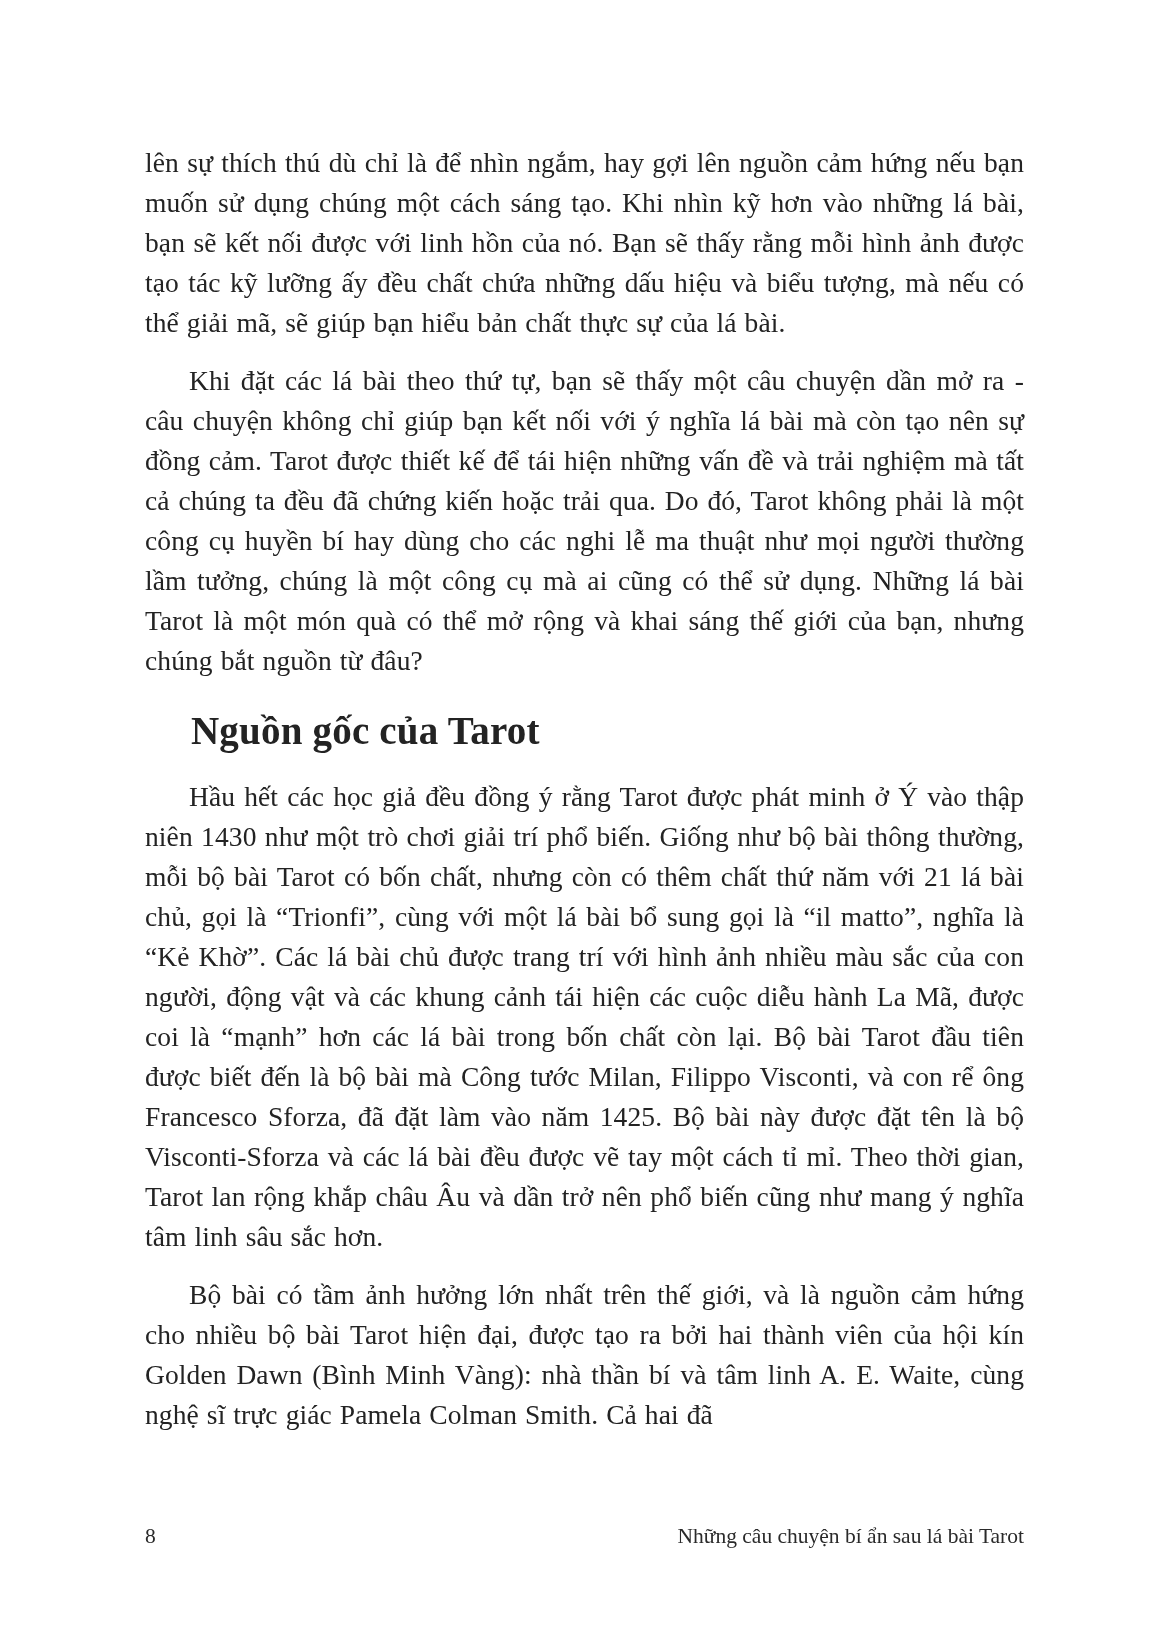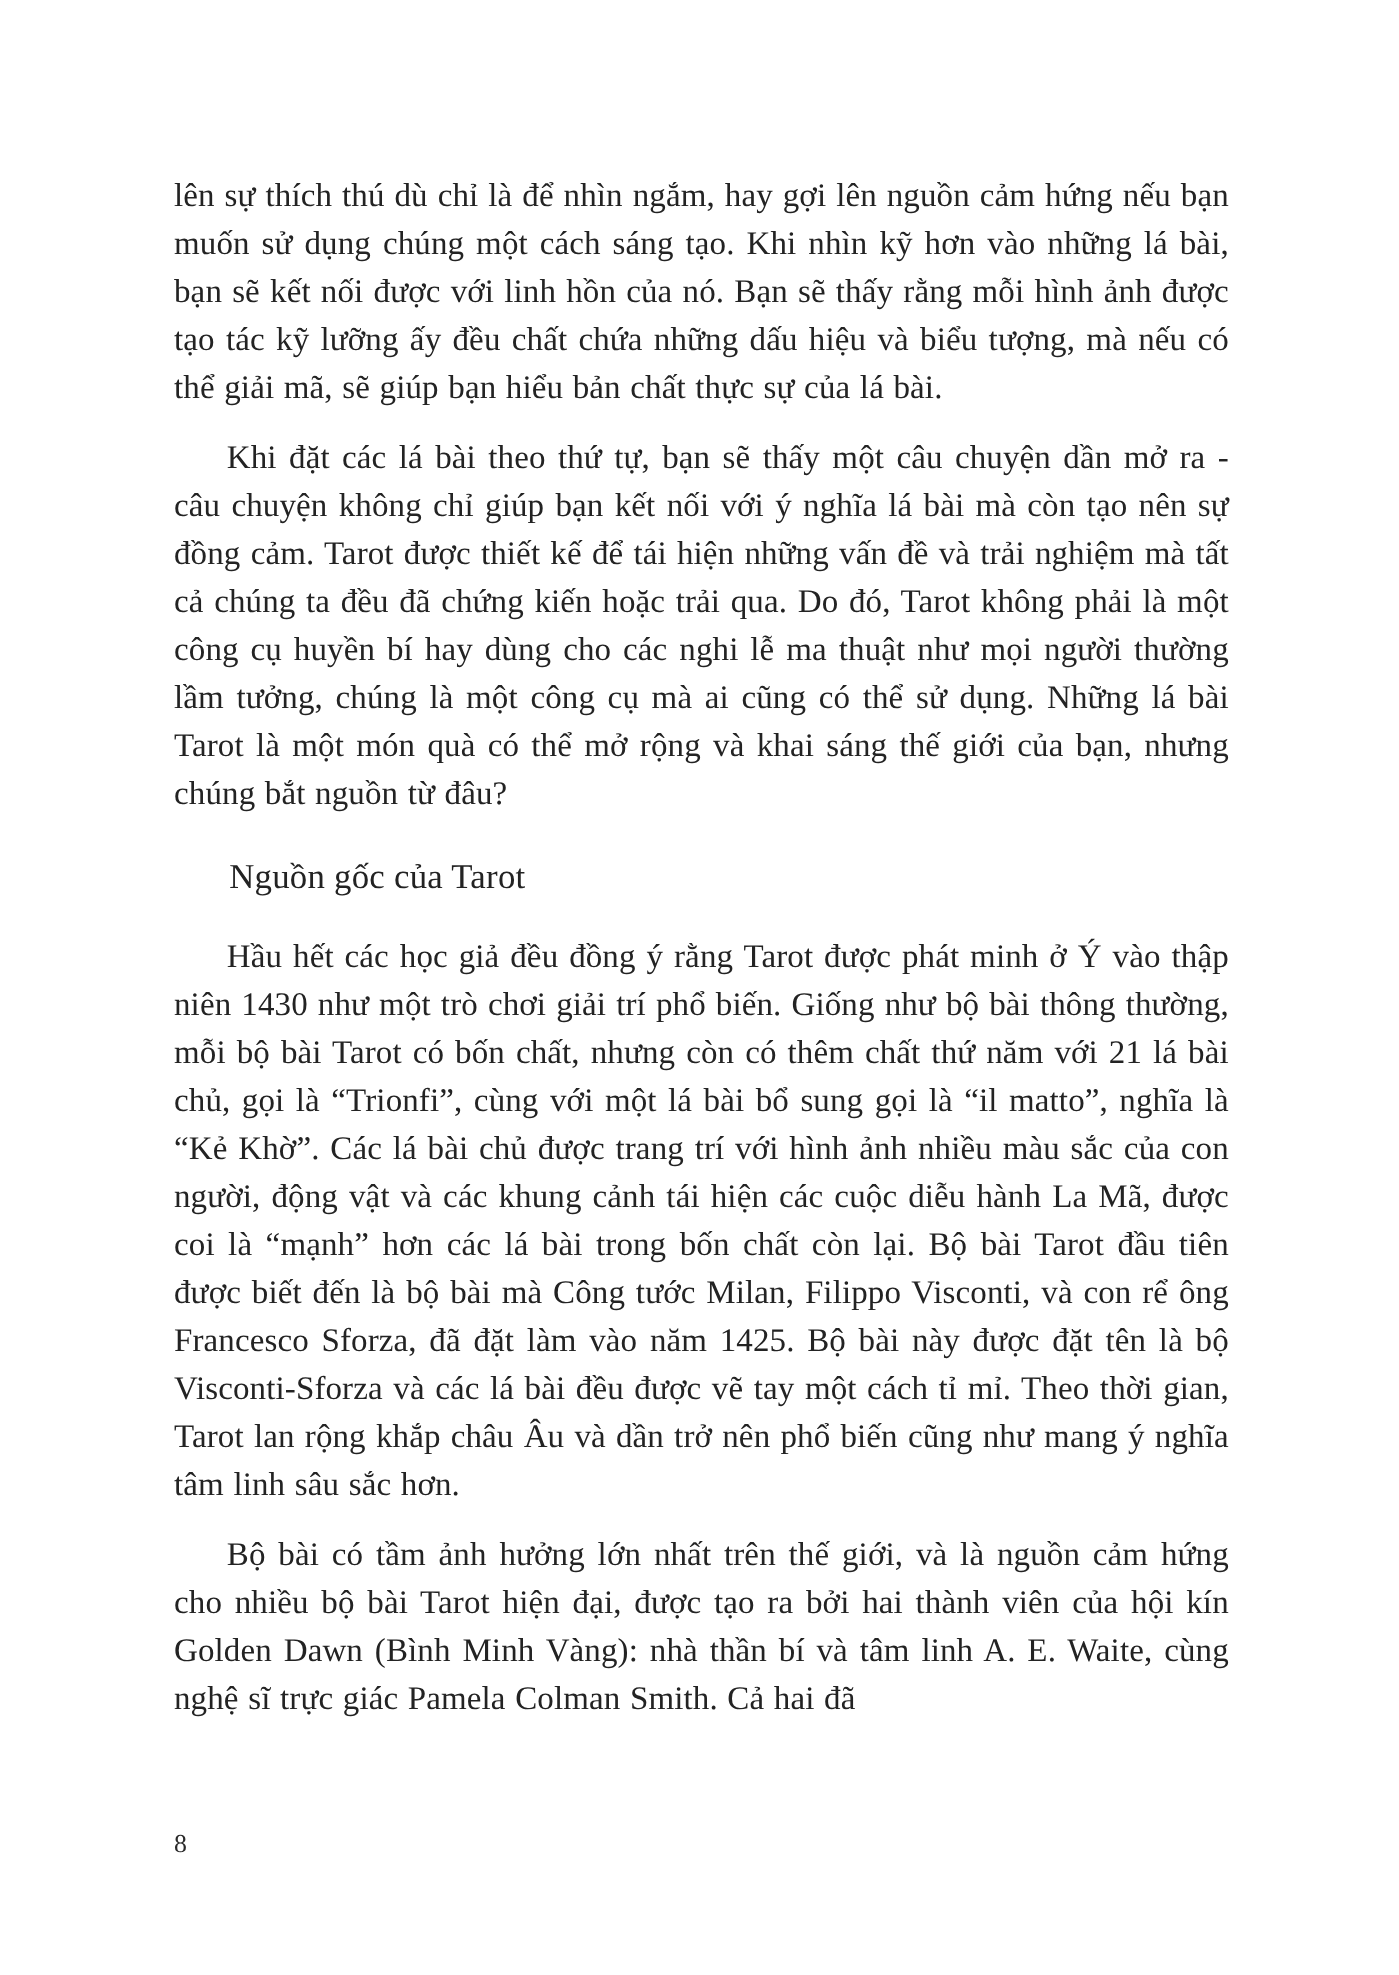--- a/index.html
+++ b/index.html
@@ -30,23 +30,23 @@
     text-align-last: left;
     letter-spacing: 0.1px;
     word-spacing: 1px;
     hyphens: none;
   }
   p.body-para.indent {
     text-indent: 44px;
     margin-top: 12px;
   }
   h2.heading {
-    font-size: 29px;
+    font-size: 39px;
     line-height: 40px;
-    font-weight: normal;
+    font-weight: bold;
     margin: 30px 0 26px 0;
     text-indent: 46px;
     letter-spacing: 0.2px;
   }
   .page-footer {
     position: absolute;
     left: 145px;
     right: 142px;
     top: 1522px;
     display: flex;
@@ -66,15 +66,16 @@
 
   <p class="body-para">lên sự thích thú dù chỉ là để nhìn ngắm, hay gợi lên nguồn cảm hứng nếu bạn muốn sử dụng chúng một cách sáng tạo. Khi nhìn kỹ hơn vào những lá bài, bạn sẽ kết nối được với linh hồn của nó. Bạn sẽ thấy rằng mỗi hình ảnh được tạo tác kỹ lưỡng ấy đều chất chứa những dấu hiệu và biểu tượng, mà nếu có thể giải mã, sẽ giúp bạn hiểu bản chất thực sự của lá bài.</p>
       <p class="body-para indent">Khi đặt các lá bài theo thứ tự, bạn sẽ thấy một câu chuyện dần mở ra - câu chuyện không chỉ giúp bạn kết nối với ý nghĩa lá bài mà còn tạo nên sự đồng cảm. Tarot được thiết kế để tái hiện những vấn đề và trải nghiệm mà tất cả chúng ta đều đã chứng kiến hoặc trải qua. Do đó, Tarot không phải là một công cụ huyền bí hay dùng cho các nghi lễ ma thuật như mọi người thường lầm tưởng, chúng là một công cụ mà ai cũng có thể sử dụng. Những lá bài Tarot là một món quà có thể mở rộng và khai sáng thế giới của bạn, nhưng chúng bắt nguồn từ đâu?</p>
       <h2 class="heading">Nguồn gốc của Tarot</h2>
       <p class="body-para indent">Hầu hết các học giả đều đồng ý rằng Tarot được phát minh ở Ý vào thập niên 1430 như một trò chơi giải trí phổ biến. Giống như bộ bài thông thường, mỗi bộ bài Tarot có bốn chất, nhưng còn có thêm chất thứ năm với 21 lá bài chủ, gọi là “Trionfi”, cùng với một lá bài bổ sung gọi là “il matto”, nghĩa là “Kẻ Khờ”. Các lá bài chủ được trang trí với hình ảnh nhiều màu sắc của con người, động vật và các khung cảnh tái hiện các cuộc diễu hành La Mã, được coi là “mạnh” hơn các lá bài trong bốn chất còn lại. Bộ bài Tarot đầu tiên được biết đến là bộ bài mà Công tước Milan, Filippo Visconti, và con rể ông Francesco Sforza, đã đặt làm vào năm 1425. Bộ bài này được đặt tên là bộ Visconti-Sforza và các lá bài đều được vẽ tay một cách tỉ mỉ. Theo thời gian, Tarot lan rộng khắp châu Âu và dần trở nên phổ biến cũng như mang ý nghĩa tâm linh sâu sắc hơn.</p>
       <p class="body-para indent">Bộ bài có tầm ảnh hưởng lớn nhất trên thế giới, và là nguồn cảm hứng cho nhiều bộ bài Tarot hiện đại, được tạo ra bởi hai thành viên của hội kín Golden Dawn (Bình Minh Vàng): nhà thần bí và tâm linh A. E. Waite, cùng nghệ sĩ trực giác Pamela Colman Smith. Cả hai đã</p>
     </main>
 
   <footer class="page-footer">
     <span>8</span>
+    <span>Những câu chuyện bí ẩn sau lá bài Tarot</span>
   </footer>
 
 </div>
 
 </body></html>

